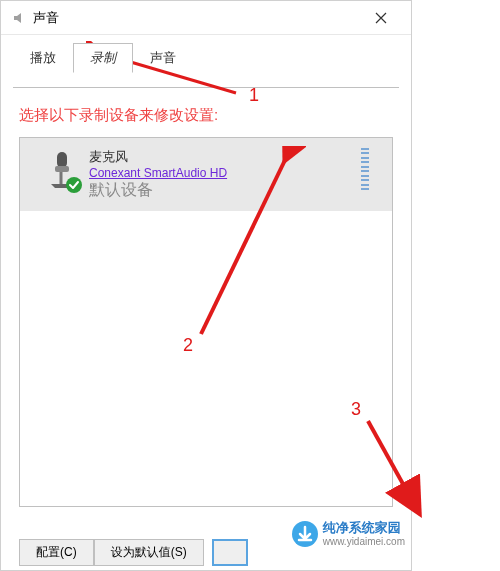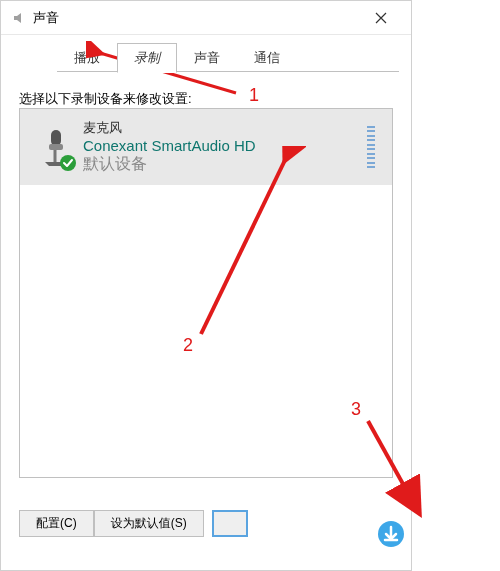--- a/index.html
+++ b/index.html
@@ -45,23 +45,22 @@
     .close-btn {
       width: 40px;
       height: 30px;
       display: flex;
       align-items: center;
       justify-content: center;
       cursor: pointer;
     }
     .tabs {
       display: flex;
-      padding: 8px 12px 0 12px;
-      position: relative;
-      margin-left: 44px;
+      padding: 8px 12px 16px 12px;
+      position: relative;
     }
     .tab {
       padding: 5px 16px;
       font-size: 13px;
       color: #333;
       border: 1px solid transparent;
       border-bottom: none;
       cursor: pointer;
       background: #fff;
       position: relative;
@@ -78,34 +77,34 @@
       bottom: 0;
       left: 12px;
       right: 12px;
       height: 1px;
       background: #c0c0c0;
     }
     .content {
       padding: 18px;
     }
     .instruction {
-      font-size: 13px;
-      color: #000000;
-      margin-bottom: 0;
+      font-size: 15px;
+      color: #ef4444;
+      margin-bottom: 12px;
     }
     .device-list {
       border: 1px solid #c0c0c0;
       width: 100%;
       height: 370px;
       background: #fff;
     }
     .device-item {
       display: flex;
-      align-items: center;
-      padding: 10px 17px;
+      align-items: flex-start;
+      padding: 10px 23px;
       background: #e8e8e8;
       cursor: pointer;
       position: relative;
     }
     .device-icon {
       width: 36px;
       height: 42px;
       position: relative;
       margin-right: 10px;
     }
@@ -121,22 +120,23 @@
       height: 18px;
     }
     .device-text {
       flex: 1;
     }
     .device-name {
       font-size: 13px;
       color: #333;
     }
     .device-driver {
-      font-size: 15px;
-      color: #0f766e;
+      font-size: 12px;
+      color: #6d28d9;
+      text-decoration: underline;
     }
     .device-status {
       font-size: 16px;
       color: #8a8a8a;
     }
     .level-meter {
       width: 8px;
       height: 42px;
       display: flex;
       flex-direction: column;
@@ -222,21 +222,20 @@
       <svg width="12" height="12" viewBox="0 0 12 12">
         <path d="M1 1 L11 11 M11 1 L1 11" stroke="#333" stroke-width="1.2"></path>
       </svg>
     </div>
   </div>
 
   <div class="tabs">
     <div class="tab">播放</div>
     <div class="tab active">录制</div>
     <div class="tab">声音</div>
-    <div class="tab">通信</div>
     <div class="tab-underline"></div>
   </div>
 
   <div class="content">
     <div class="instruction">选择以下录制设备来修改设置:</div>
 
     <div class="device-list">
       <div class="device-item">
         <div class="device-icon">
           <svg class="mic-svg" viewBox="0 0 36 42">
@@ -308,14 +307,18 @@
     <line x1="22" y1="10" x2="72" y2="100" stroke="#e01b1b" stroke-width="4" marker-end="url(#ah3)"></line>
   </svg>
   <div class="arrow-label" style="left:350px; top:398px;">3</div>
 
   <div class="watermark">
     <svg class="wm-logo" viewBox="0 0 28 28">
       <circle cx="14" cy="14" r="13" fill="#3da7e8"></circle>
       <path d="M14 7 L14 17 M9 14 L14 19 L19 14" stroke="#fff" stroke-width="2.5" fill="none" stroke-linecap="round" stroke-linejoin="round"></path>
       <path d="M8 20 L20 20" stroke="#fff" stroke-width="2.5" stroke-linecap="round"></path>
     </svg>
+    <div class="wm-text">
+      <span class="wm-title">纯净系统家园</span>
+      <span class="wm-url">www.yidaimei.com</span>
+    </div>
   </div>
 </div>
 
 </body></html>

